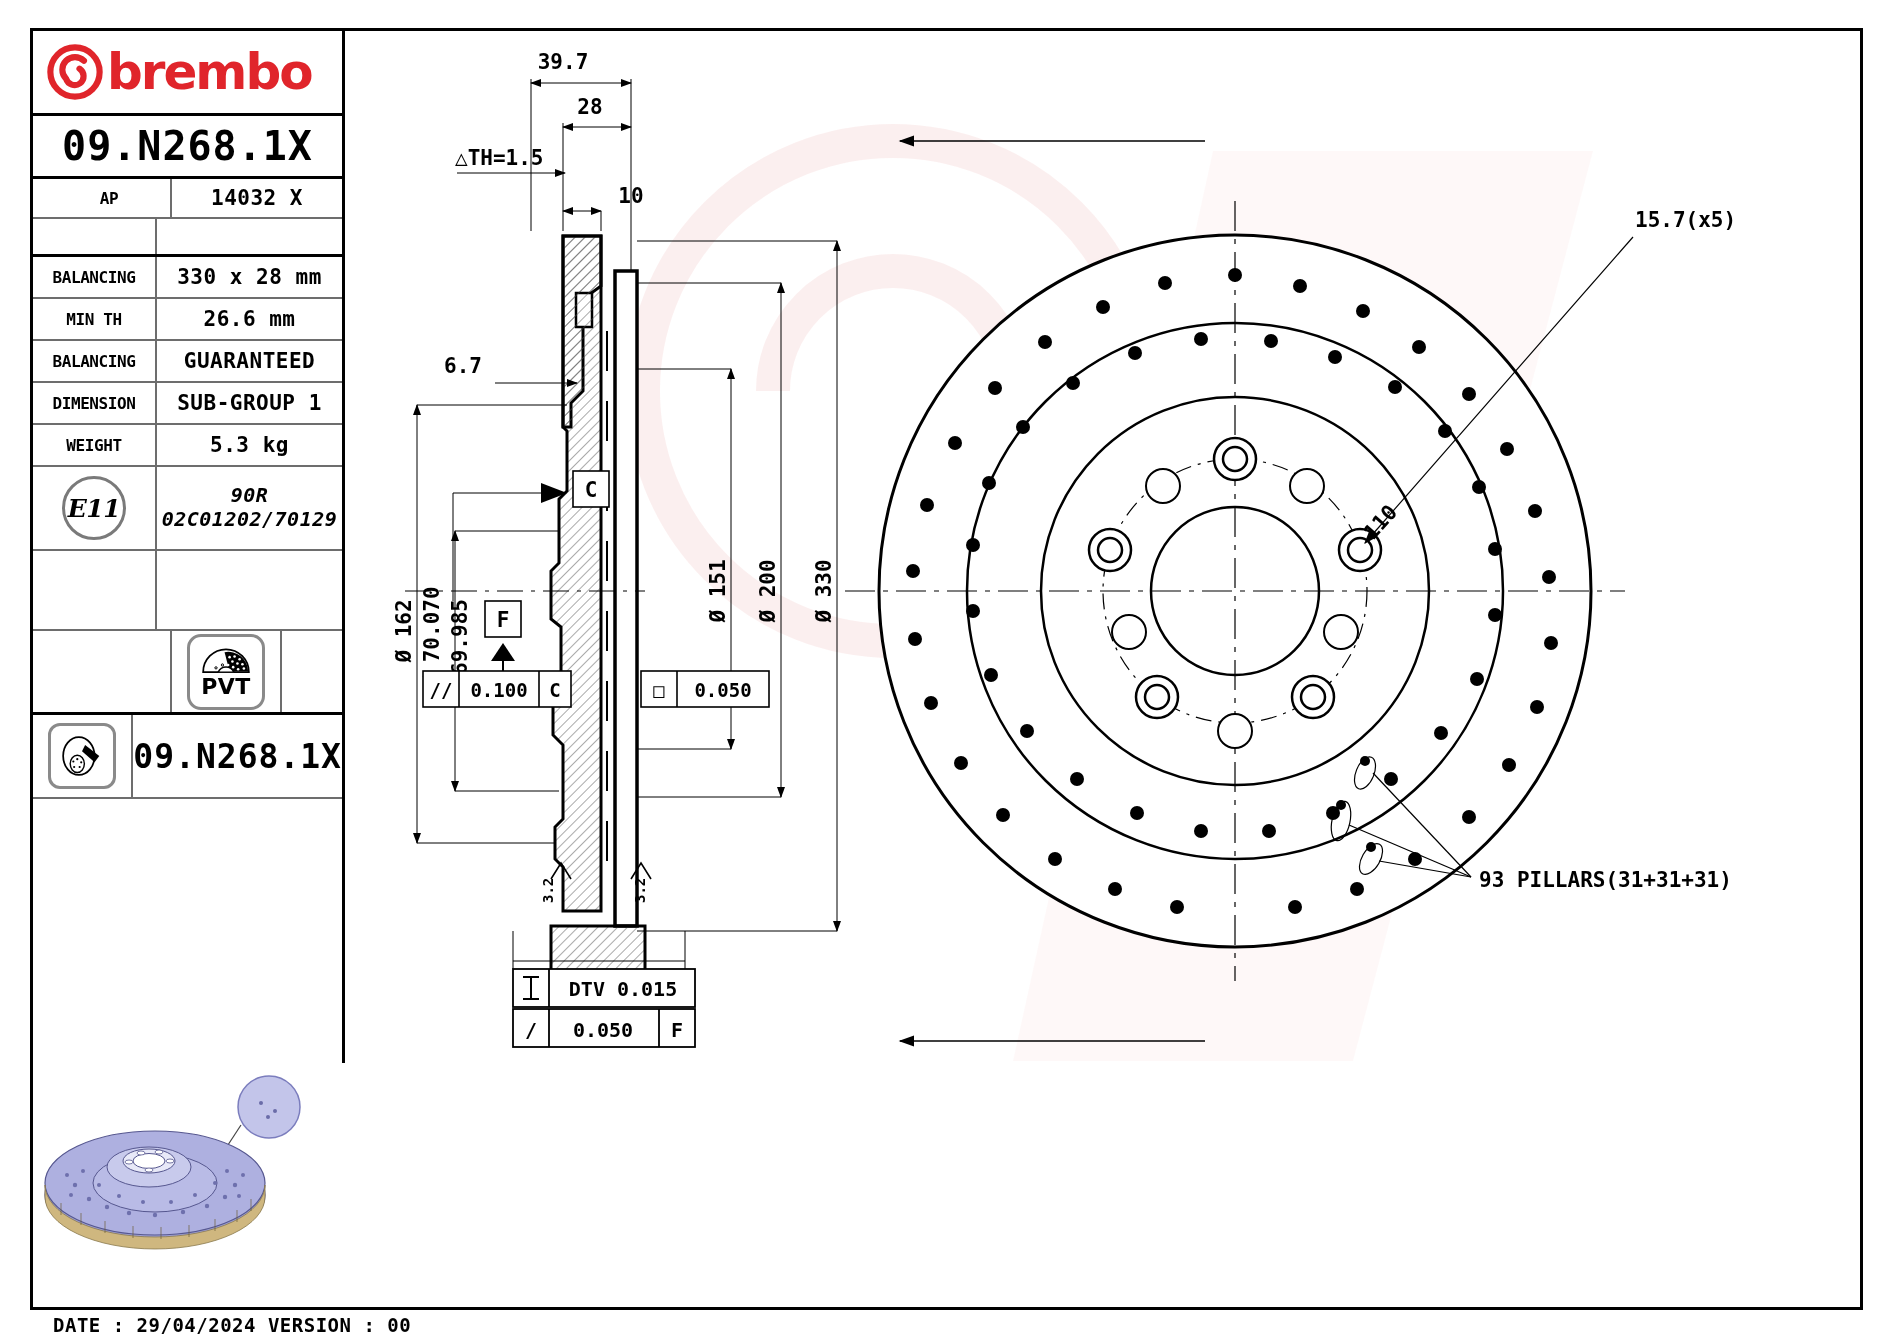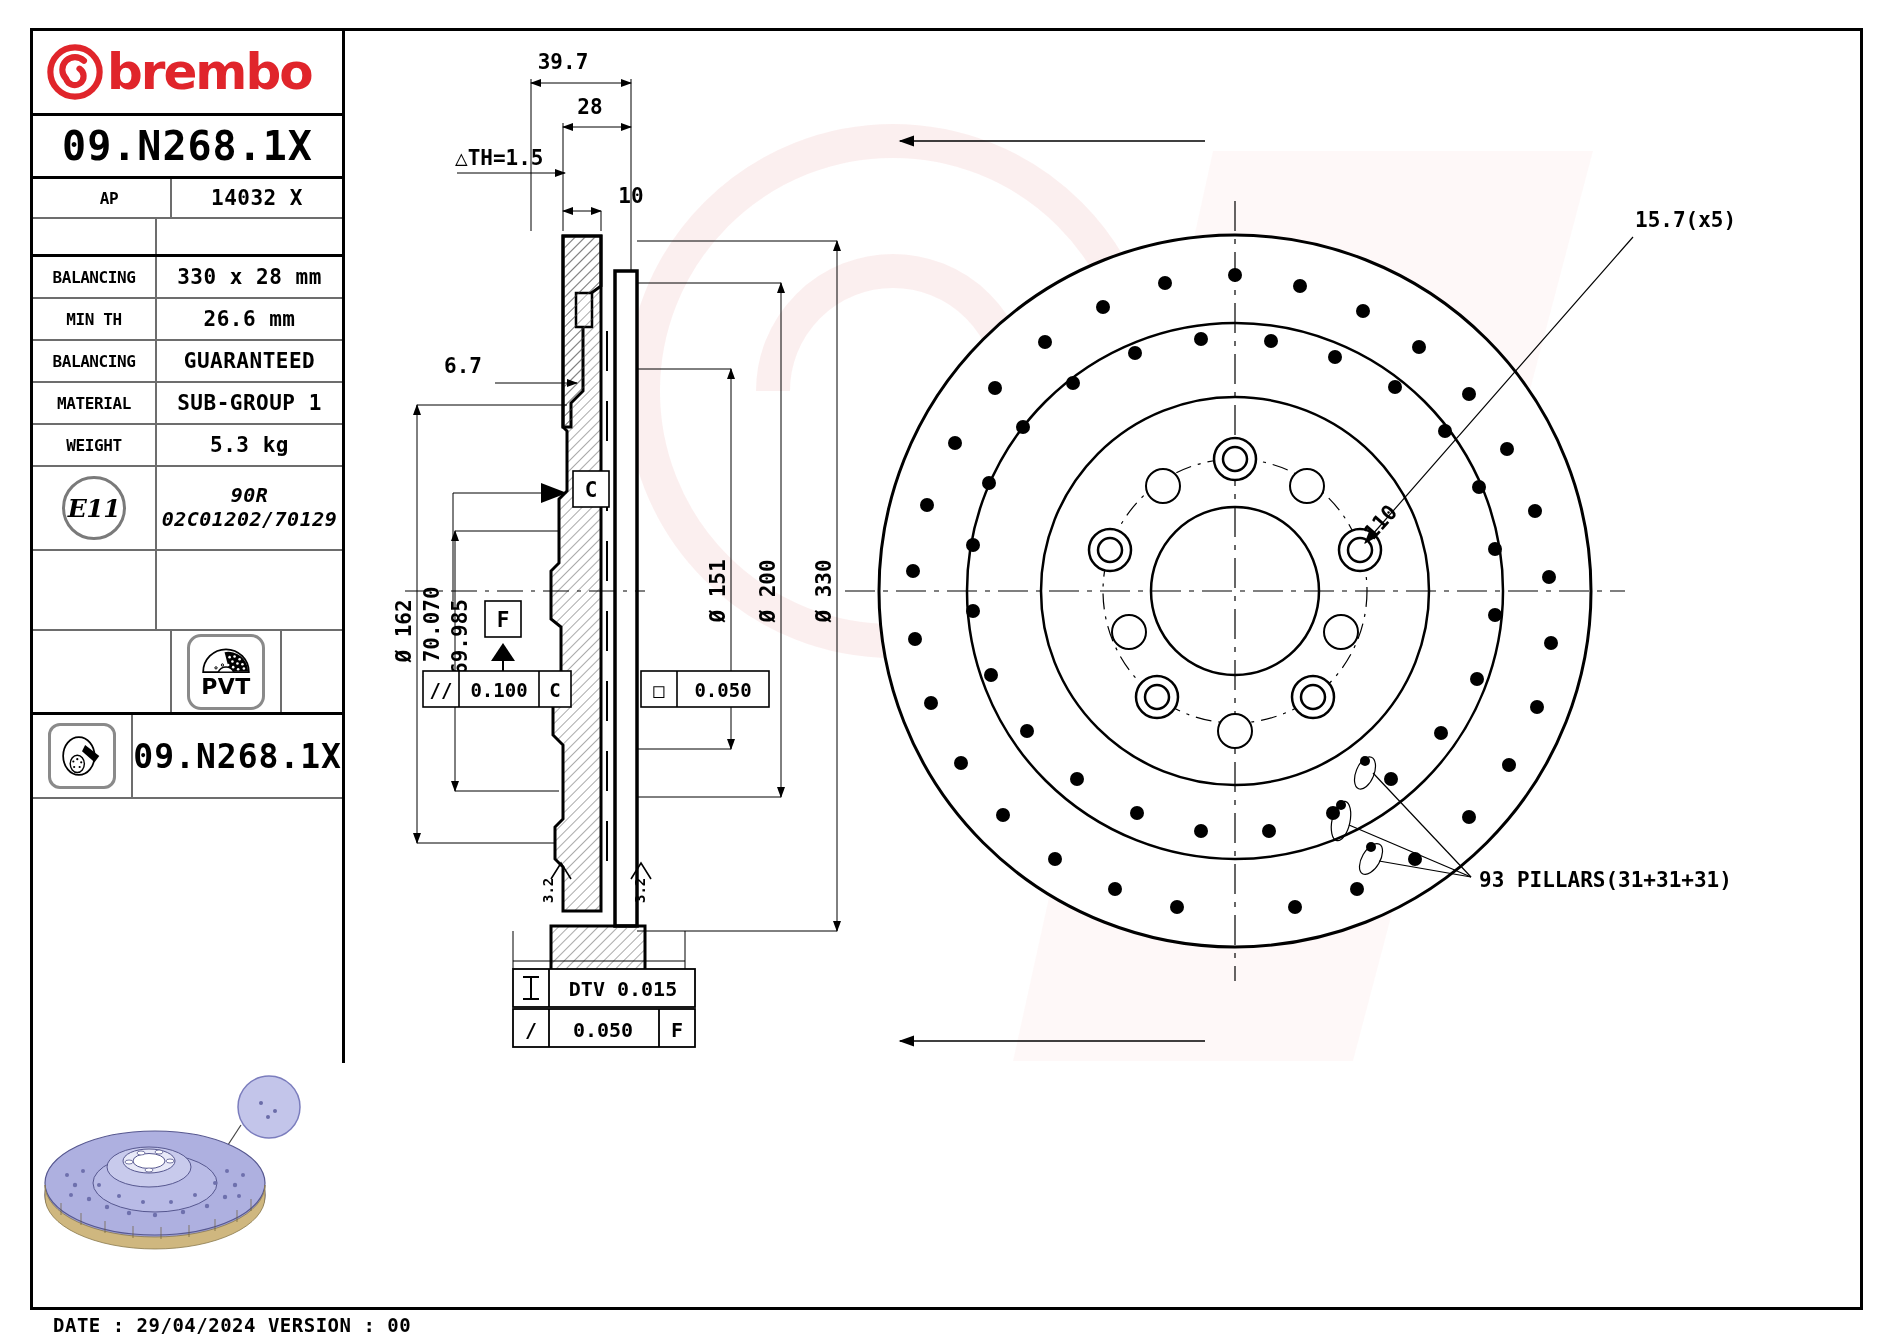--- a/index.html
+++ b/index.html
@@ -93,21 +93,21 @@
     </div>
     <div class="srow datarow">
       <div class="scl">MIN TH</div>
       <div class="scr">26.6 mm</div>
     </div>
     <div class="srow datarow">
       <div class="scl">BALANCING</div>
       <div class="scr">GUARANTEED</div>
     </div>
     <div class="srow datarow">
-      <div class="scl">MATERIAL</div>
+      <div class="scl">DIMENSION</div>
       <div class="scr">SUB-GROUP 1</div>
     </div>
     <div class="srow datarow">
       <div class="scl">WEIGHT</div>
       <div class="scr">5.3 kg</div>
     </div>
 
     <div class="srow e11row">
       <div class="scl">
         <span class="e11badge">E11</span>

